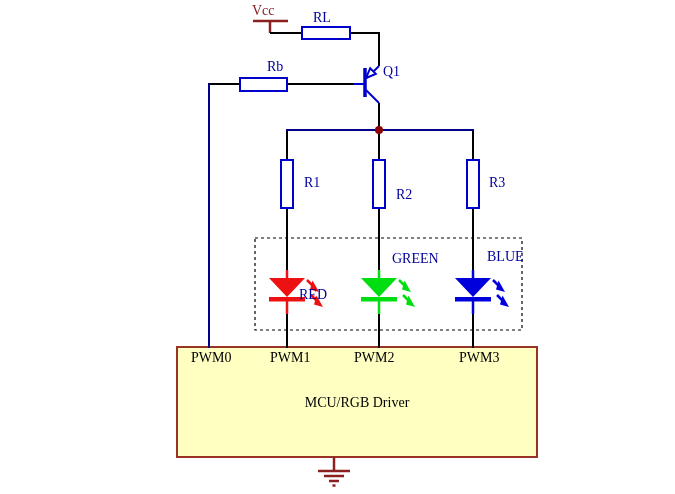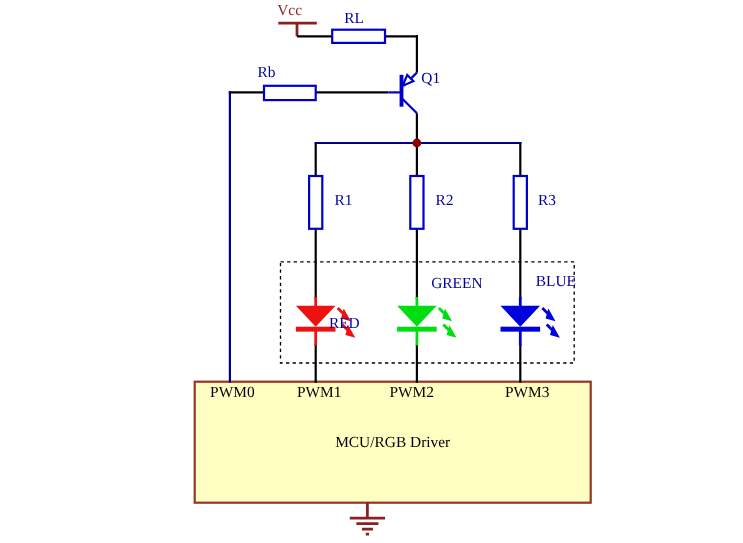--- a/index.html
+++ b/index.html
@@ -142,27 +142,27 @@
       <line x1="324" y1="476" x2="344" y2="476"></line>
       <line x1="329" y1="481" x2="339" y2="481"></line>
       <line x1="332.5" y1="485.5" x2="335.5" y2="485.5"></line>
     </g>
   </svg>
 
   <div class="lbl lbl-power" style="left:252px; top:4px;">Vcc</div>
 
   <div class="lbl" style="left:313px; top:11px;">RL</div>
 
-  <div class="lbl" style="left:234px; top:60px;">Rb</div>
+  <div class="lbl" style="left:267px; top:60px;">Rb</div>
 
   <div class="lbl" style="left:383px; top:65px;">Q1</div>
 
   <div class="lbl" style="left:304px; top:176px;">R1</div>
 
-  <div class="lbl" style="left:396px; top:176px;">R2</div>
+  <div class="lbl" style="left:396px; top:188px;">R2</div>
 
   <div class="lbl" style="left:489px; top:176px;">R3</div>
 
   <div class="lbl" style="left:299px; top:252px;margin-top:36px;">RED</div>
 
   <div class="lbl" style="left:392px; top:252px;">GREEN</div>
 
   <div class="lbl" style="left:487px; top:250px;">BLUE</div>
 
   <div class="lbl lbl-dark" style="left:191px; top:351px;">PWM0</div>

